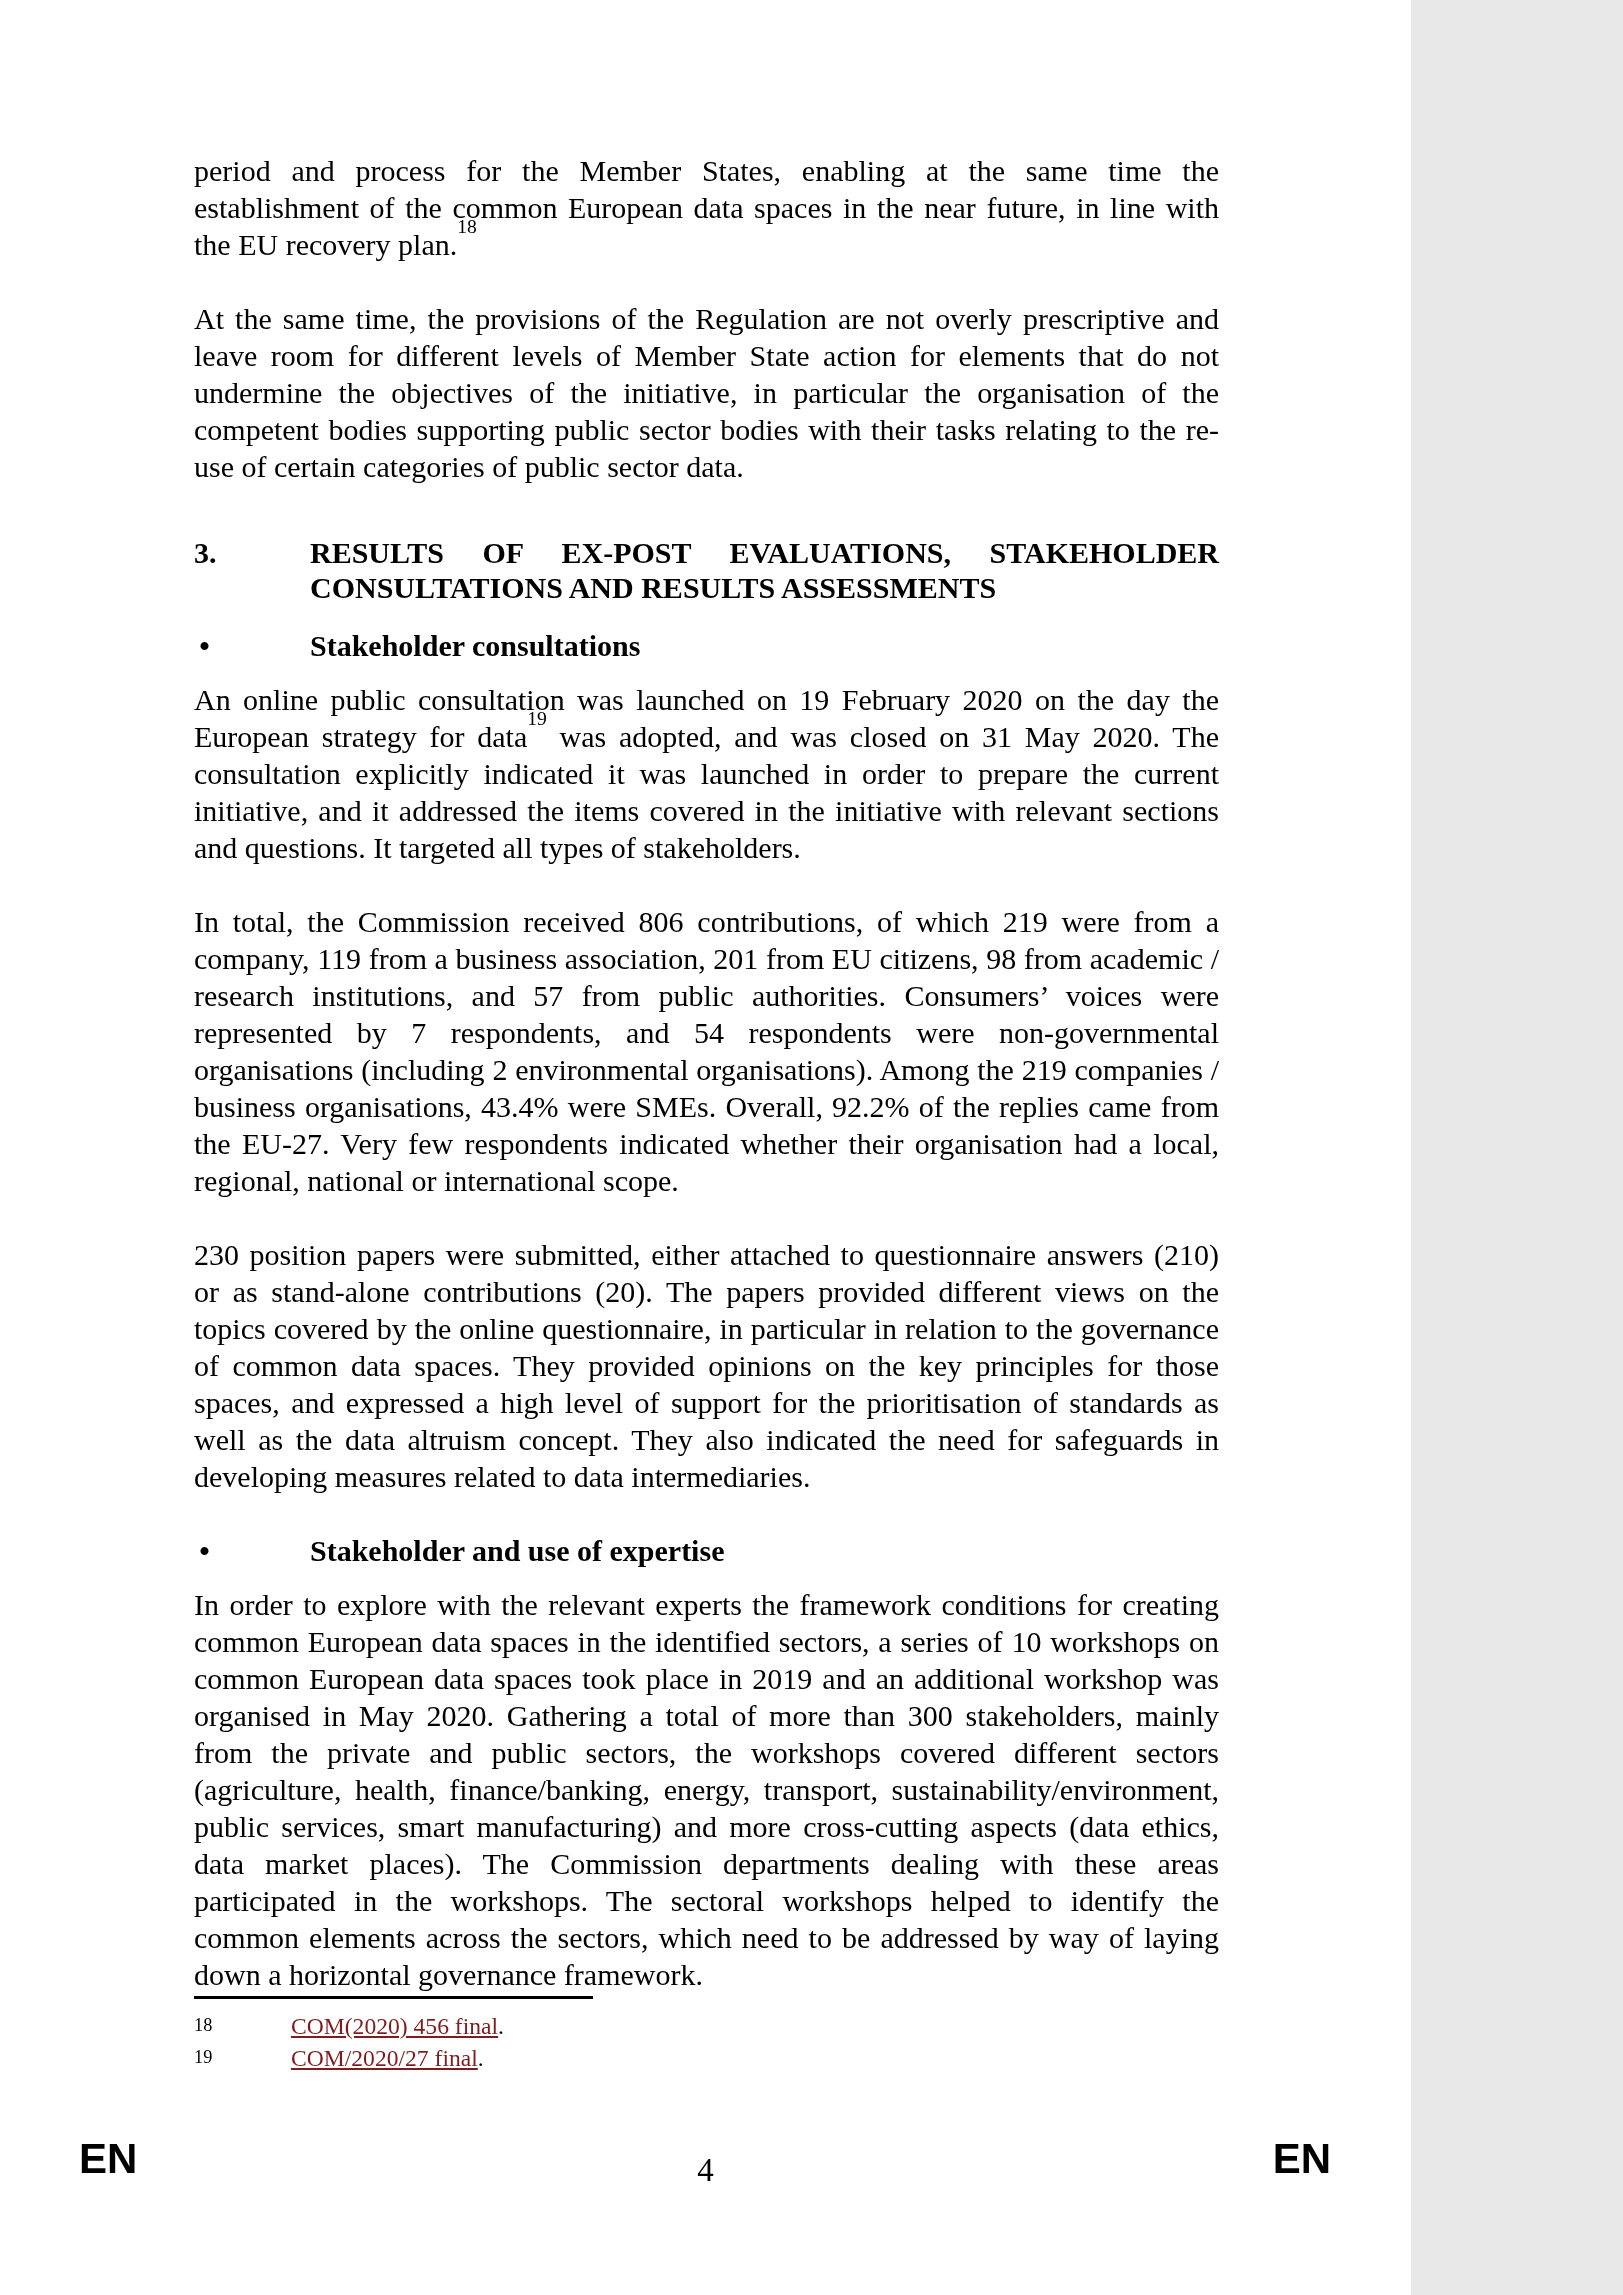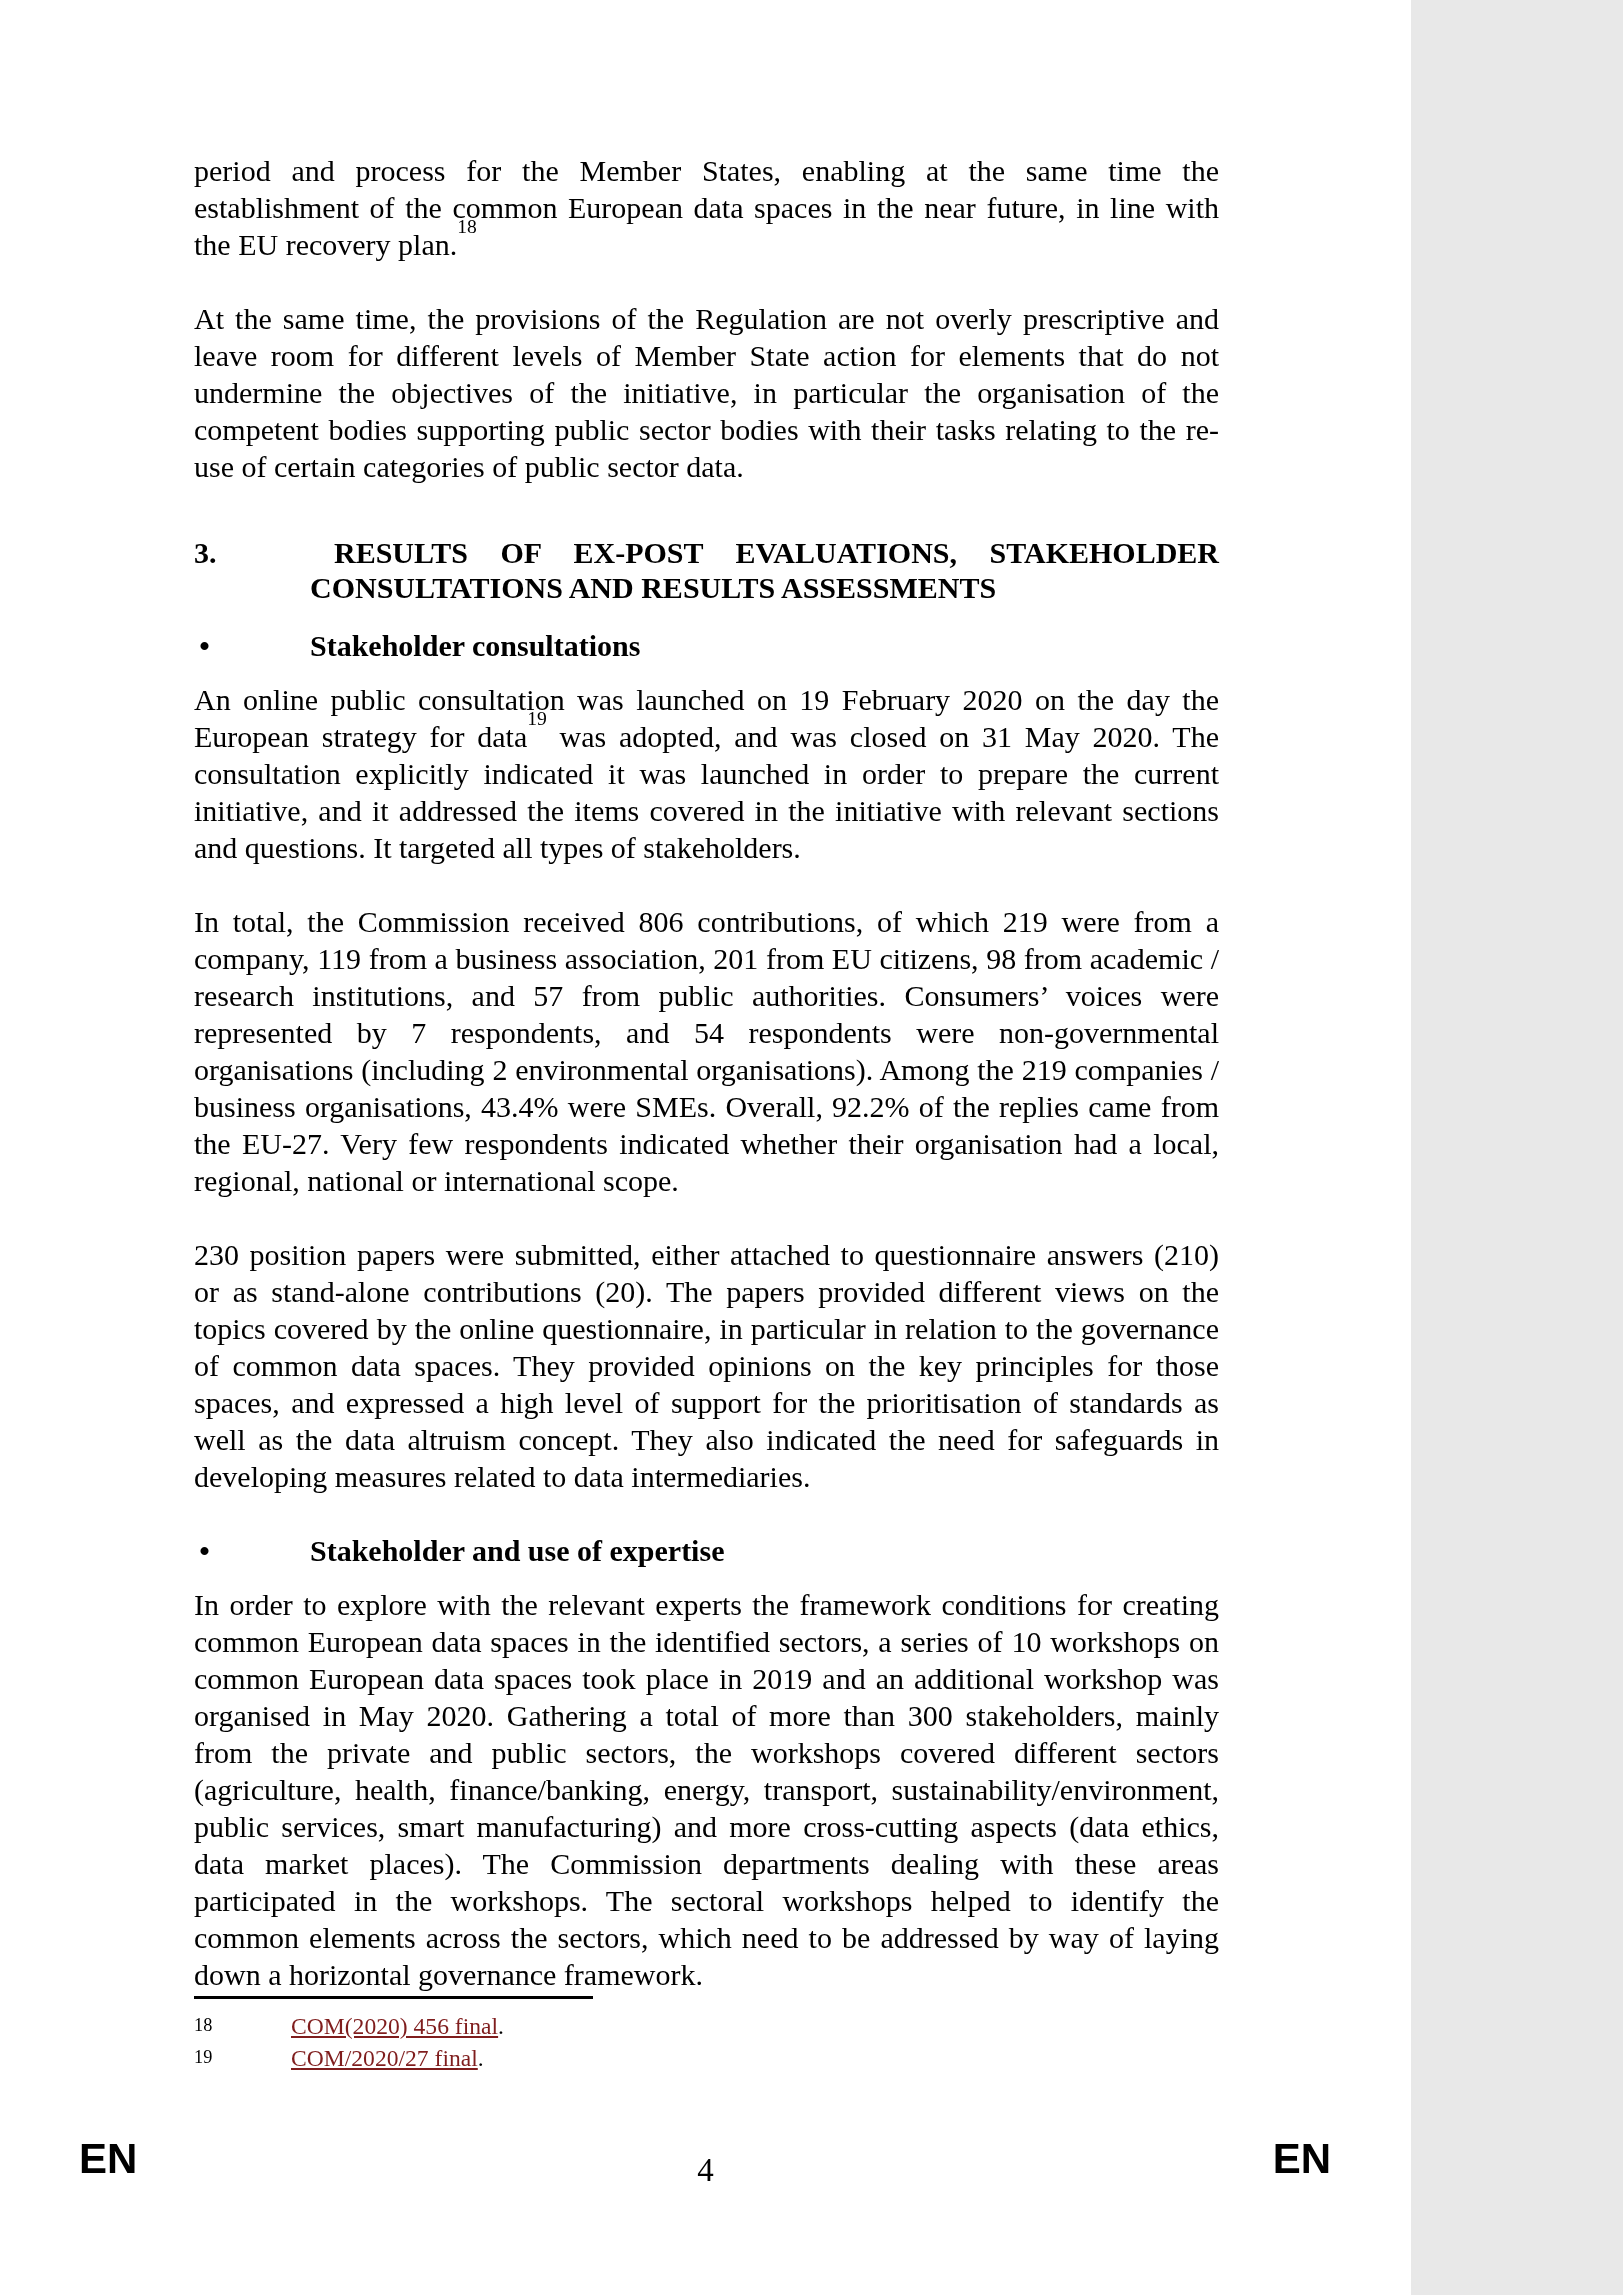--- a/index.html
+++ b/index.html
@@ -35,21 +35,20 @@
     font-size:30px;
     line-height:35px;
   }
   .heading .hnum{
     position:absolute;
     left:0; top:0;
   }
   .heading .hline1{
     text-align:justify;
     text-align-last:justify;
-    margin-left:24px;
   }
   .heading .hline2{
     text-align:left;
   }
   .li{
     position:relative;
     padding-left:116px;
     margin:0 0 17px 0;
     line-height:37px;
   }

